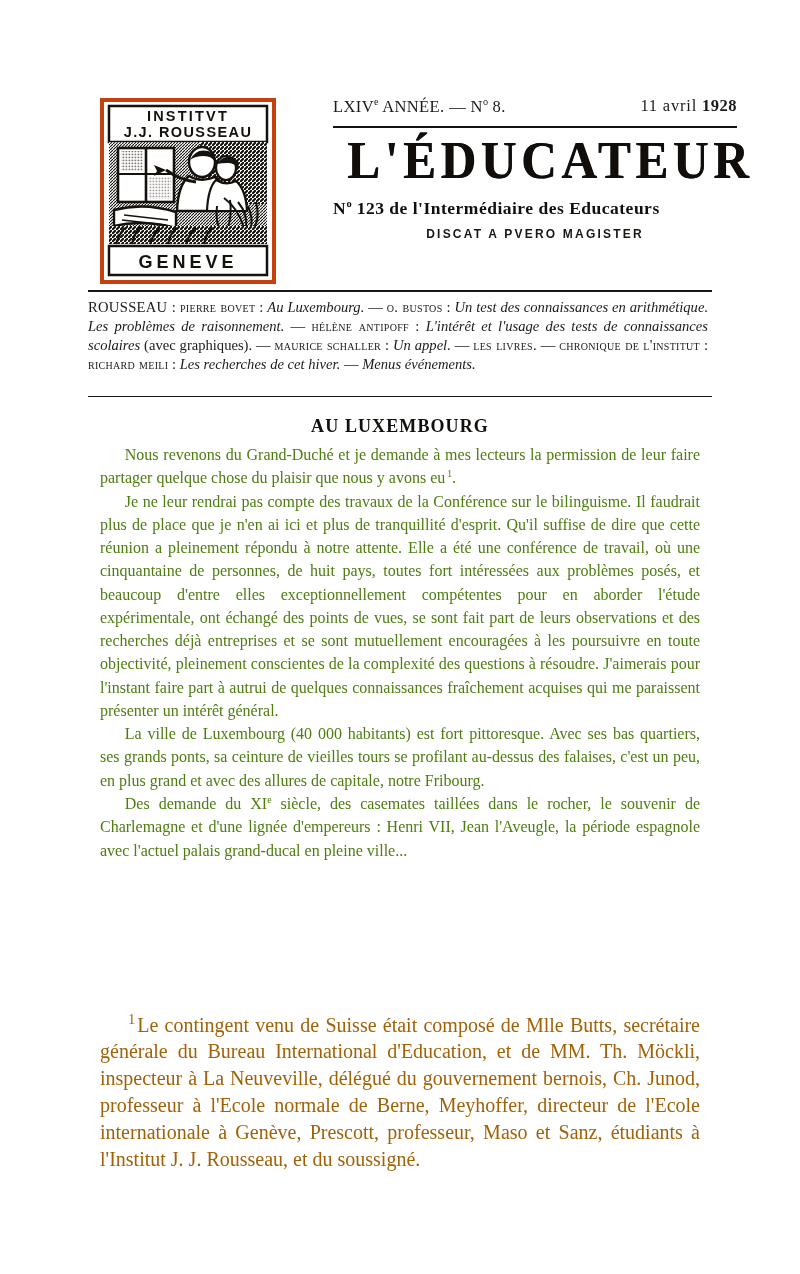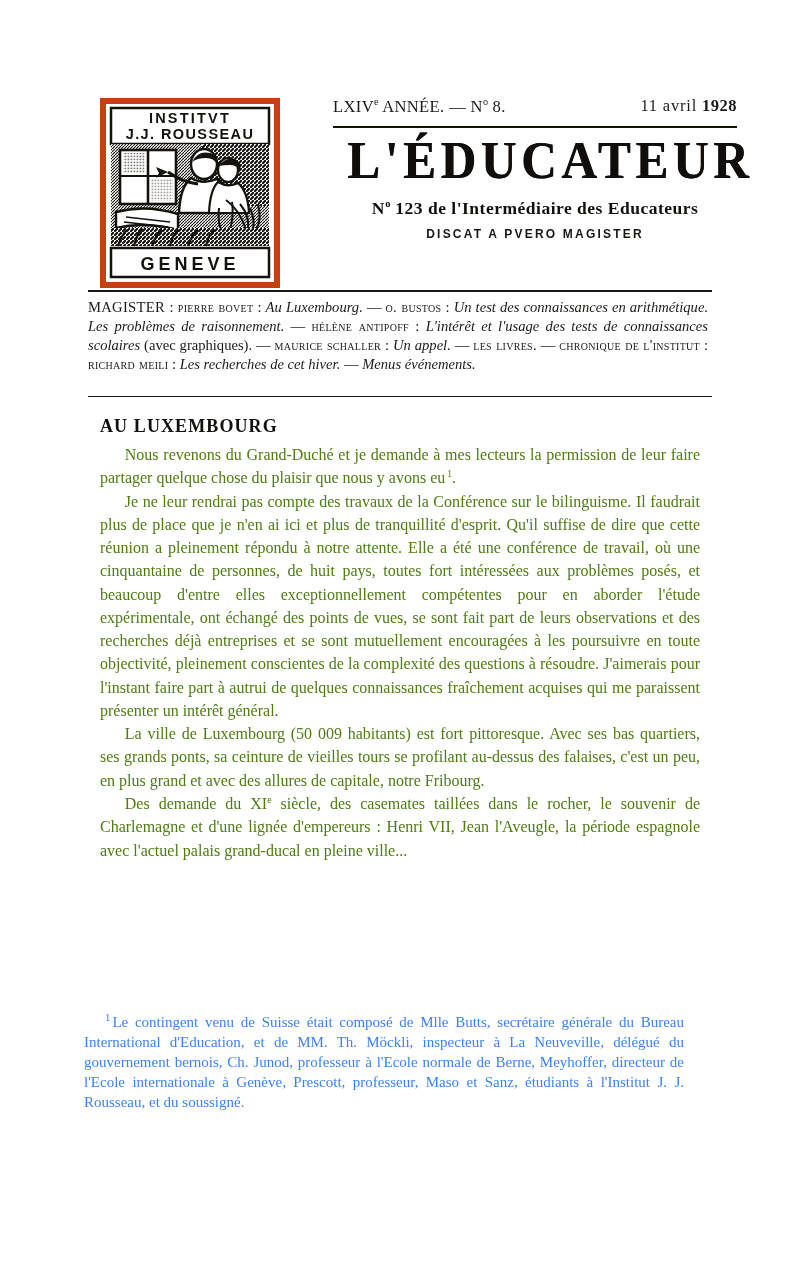--- a/index.html
+++ b/index.html
@@ -33,21 +33,21 @@
     width: 600px;
     height: 190px;
   }
 
   .logo {
     position: absolute;
     left: 0;
     top: 2px;
     width: 168px;
     height: 178px;
-    border: 6px solid #c2410c;
+    border: 4px solid #c2410c;
     background: #ffffff;
     overflow: hidden;
   }
   .logo svg { display: block; width: 100%; height: 100%; }
 
   .head-right {
     position: absolute;
     left: 196px;
     top: 0;
     width: 404px;
@@ -88,21 +88,20 @@
     letter-spacing: 5px;
     transform: scaleX(0.93);
     transform-origin: center top;
     white-space: nowrap;
     color: #100d0a;
     text-shadow: 0.4px 0 0 #100d0a;
   }
 
   .paper-subtitle {
     margin-top: 12px;
-    text-align: center;
     font-weight: bold;
     font-size: 17.5px;
     letter-spacing: 0.9px;
     white-space: nowrap;
     color: #110e0b;
   }
   .paper-subtitle .num { letter-spacing: 0.5px; }
   .paper-subtitle sup.ord { font-size: 0.6em; }
 
   .motto {
@@ -146,21 +145,21 @@
   .sc::first-letter { text-transform: uppercase; }
   .it { font-style: italic; }
   .sommaire .lead { letter-spacing: 0.3px; }
 
   
   .article-title {
     position: absolute;
     left: 100px;
     top: 416px;
     width: 600px;
-    text-align: left;
+    text-align: center;
     font-weight: bold;
     font-size: 18px;
     letter-spacing: 1.1px;
     color: #120f0c;
   }
 
   .body {
     position: absolute;
     left: 100px;
     top: 443px;
@@ -178,27 +177,27 @@
   sup.fn {
     font-size: 0.6em;
     vertical-align: super;
     padding-left: 2px;
   }
   sup.sup-e { font-size: 0.62em; vertical-align: super; }
 
   
   .footnote {
     position: absolute;
-    left: 84px;
+    left: 100px;
     top: 1010px;
     width: 600px;
-    font-size: 15px;
+    font-size: 20px;
     line-height: 1.34;
     text-align: justify;
-    color: #3b82f6;
+    color: #a16207;
     text-indent: 1.4em;
   }
   .footnote sup.mark {
     font-size: 0.72em;
     vertical-align: super;
     padding-right: 2px;
   }
 </style>
 </head>
 <body>
@@ -292,30 +291,30 @@
 
       <div class="paper-subtitle"><span>N</span><sup class="ord">o</sup><span class="num"> 123 de l'Intermédiaire des Educateurs</span></div>
 
       <div class="motto">DISCAT A PVERO MAGISTER</div>
     </div>
   </div>
 
   <div class="rule-full rule-sommaire-top"></div>
 
   <div class="sommaire">
-    <span class="lead">MAGISTER :</span>
+    <span class="lead">ROUSSEAU :</span>
     <span><span class="sc">Pierre Bovet</span> : <span class="it">Au Luxembourg.</span> — <span class="sc">O. Bustos</span> : <span class="it">Un test des connaissances en arithmétique. Les problèmes de raisonnement.</span> — <span class="sc">Hélène Antipoff</span> : <span class="it">L'intérêt et l'usage des tests de connaissances scolaires</span> (avec graphiques). — <span class="sc">Maurice Schaller</span> : <span class="it">Un appel.</span> — <span class="sc">Les livres.</span> — <span class="sc">Chronique de l'Institut</span> : <span class="sc">Richard Meili</span> : <span class="it">Les recherches de cet hiver.</span> — <span class="it">Menus événements.</span></span>
   </div>
 
   <div class="rule-full rule-sommaire-bot"></div>
 
   <div class="article-title">AU LUXEMBOURG</div>
 
   <div class="body">
     <p><span>Nous revenons du Grand-Duché et je demande à mes lecteurs la permission de leur faire partager quelque chose du plaisir que nous y avons eu</span><sup class="fn">1</sup>.</p>
     <p>Je ne leur rendrai pas compte des travaux de la Conférence sur le bilinguisme. Il faudrait plus de place que je n'en ai ici et plus de tranquillité d'esprit. Qu'il suffise de dire que cette réunion a pleinement répondu à notre attente. Elle a été une conférence de travail, où une cinquantaine de personnes, de huit pays, toutes fort intéressées aux problèmes posés, et beaucoup d'entre elles exceptionnellement compétentes pour en aborder l'étude expérimentale, ont échangé des points de vues, se sont fait part de leurs observations et des recherches déjà entreprises et se sont mutuellement encouragées à les poursuivre en toute objectivité, pleinement conscientes de la complexité des questions à résoudre. J'aimerais pour l'instant faire part à autrui de quelques connaissances fraîchement acquises qui me paraissent présenter un intérêt général.</p>
-    <p>La ville de Luxembourg (50 009 habitants) est fort pittoresque. Avec ses bas quartiers, ses grands ponts, sa ceinture de vieilles tours se profilant au-dessus des falaises, c'est un peu, en plus grand et avec des allures de capitale, notre Fribourg.</p>
+    <p>La ville de Luxembourg (40 000 habitants) est fort pittoresque. Avec ses bas quartiers, ses grands ponts, sa ceinture de vieilles tours se profilant au-dessus des falaises, c'est un peu, en plus grand et avec des allures de capitale, notre Fribourg.</p>
     <p><span>Des demande du XI</span><sup class="sup-e">e</sup><span> siècle, des casemates taillées dans le rocher, le souvenir de Charlemagne et d'une lignée d'empereurs : Henri VII, Jean l'Aveugle, la période espagnole avec l'actuel palais grand-ducal en pleine ville...</span></p>
   </div>
 
   <div class="footnote"><sup class="mark">1</sup><span>Le contingent venu de Suisse était composé de Mlle Butts, secrétaire générale du Bureau International d'Education, et de MM. Th. Möckli, inspecteur à La Neuveville, délégué du gouvernement bernois, Ch. Junod, professeur à l'Ecole normale de Berne, Meyhoffer, directeur de l'Ecole internationale à Genève, Prescott, professeur, Maso et Sanz, étudiants à l'Institut J. J. Rousseau, et du soussigné.</span></div>
 
 </div>
 
 </body></html>

